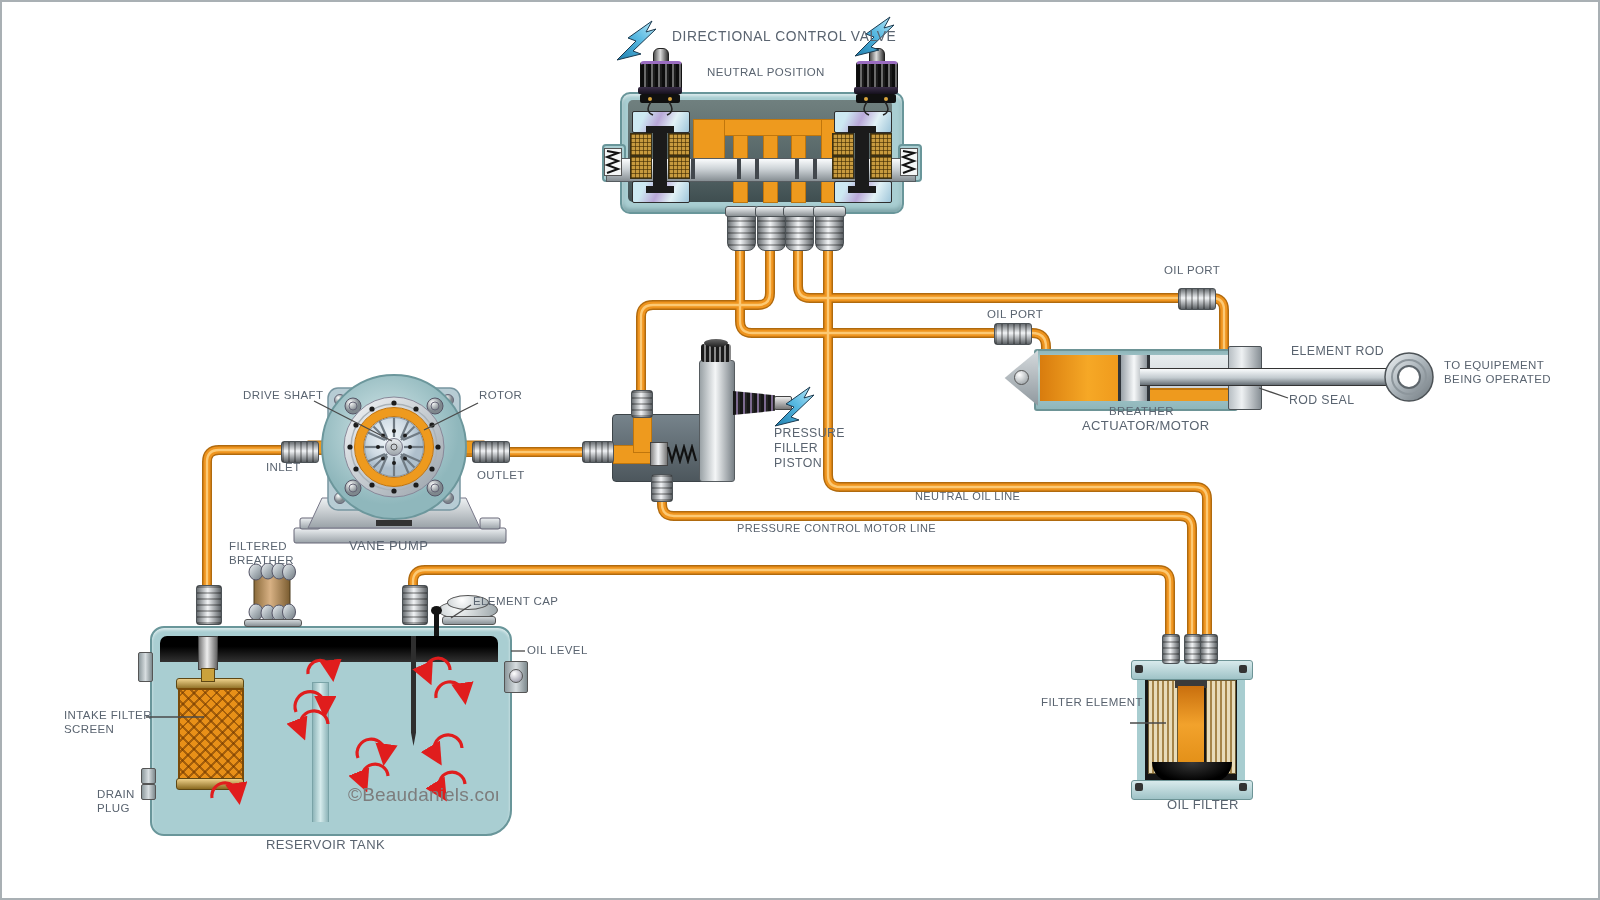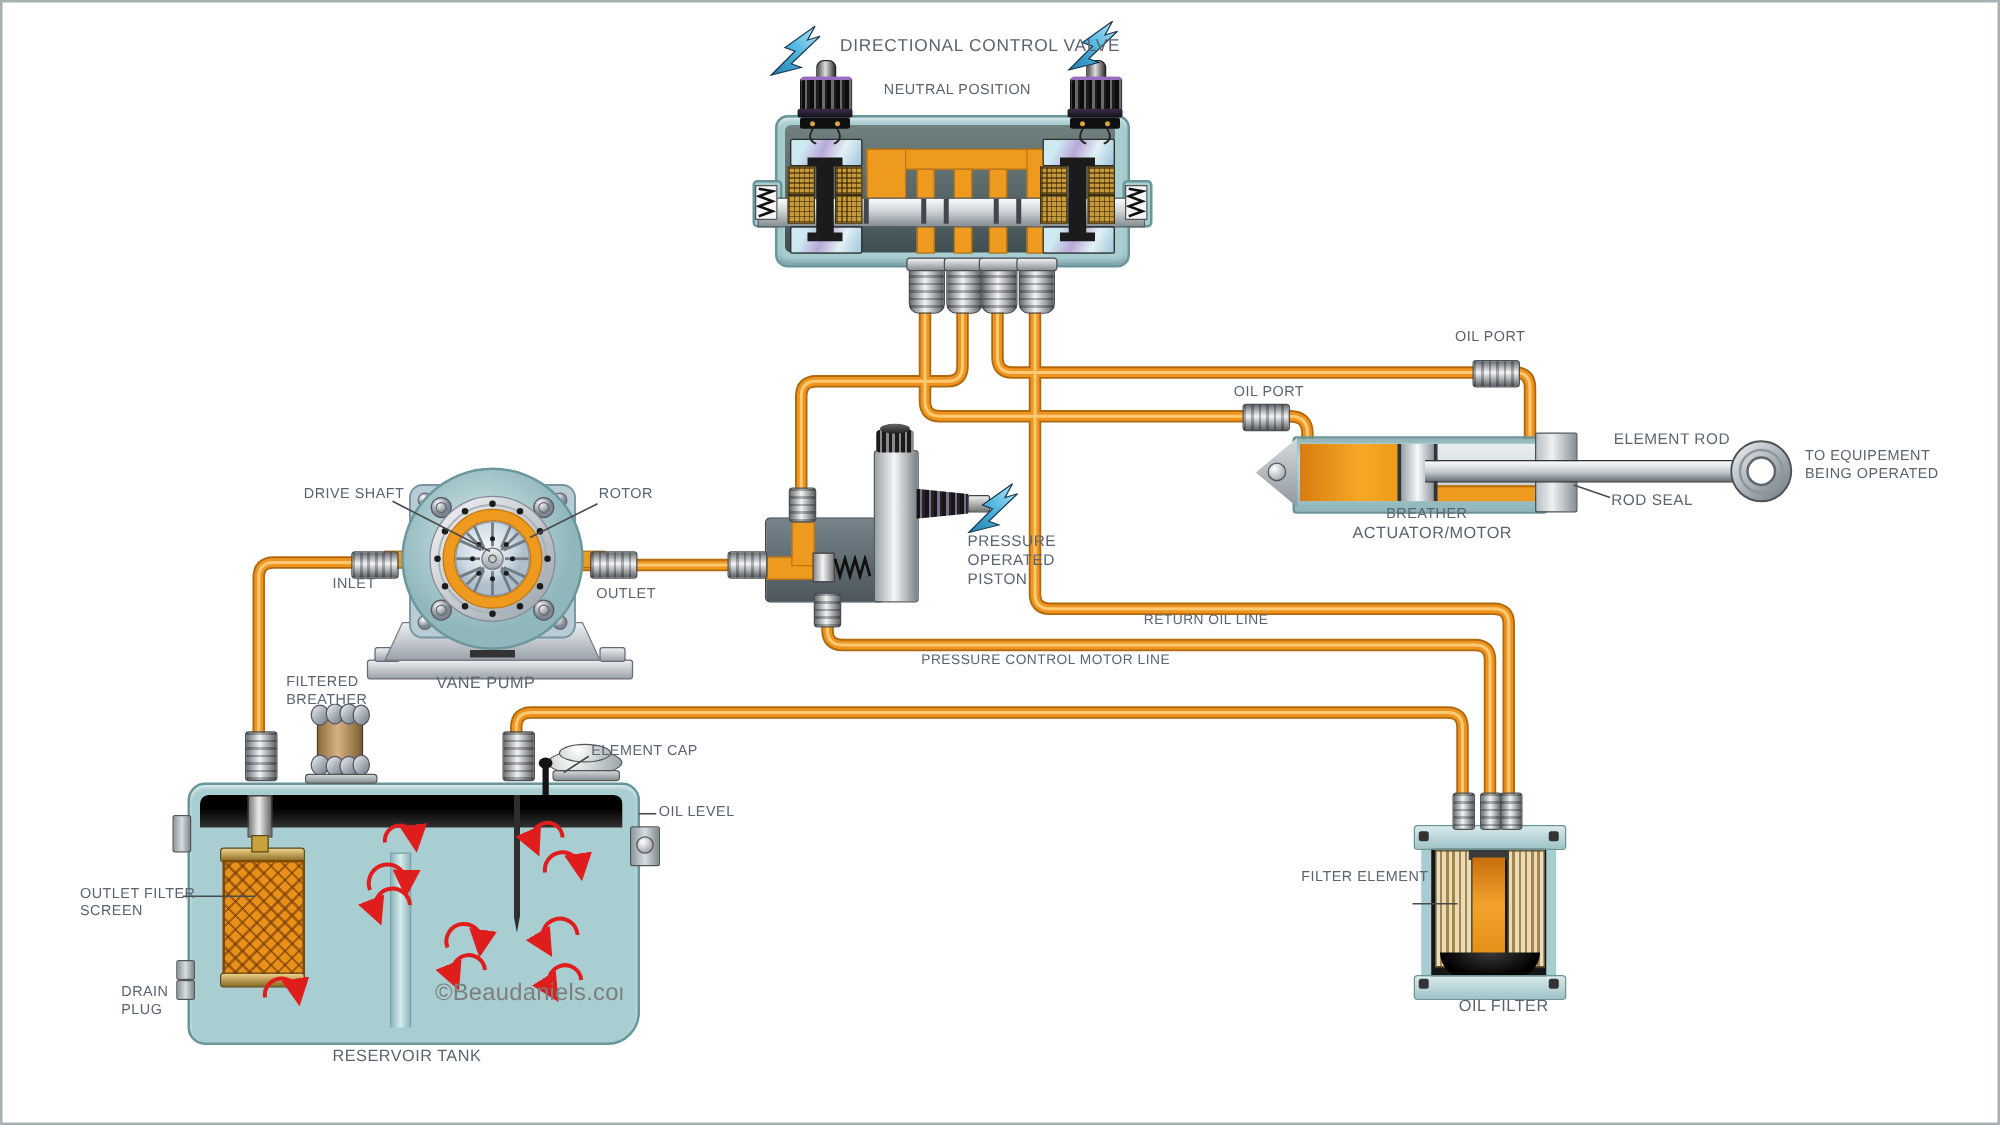--- a/index.html
+++ b/index.html
@@ -482,56 +482,56 @@
       <path d="M867,102 c-5,7 -3,11 2,13"></path>
         <path d="M885,102 c5,7 3,11 -2,13"></path>
     </g>
   </svg>
 
   <div class="lbl title" style="left:672px;top:30px;">DIRECTIONAL CONTROL VALVE</div>
   <div class="lbl" style="left:707px;top:66px;">NEUTRAL POSITION</div>
 
   <div class="lbl med" style="left:774px;top:426px;line-height:15px;">
     <div>PRESSURE</div>
-      <div>OPERATED</div>
+      <div>FILLER</div>
       <div>PISTON</div>
   </div>
 
   <div class="lbl" style="left:243px;top:389px;">DRIVE SHAFT</div>
   <div class="lbl" style="left:479px;top:389px;">ROTOR</div>
   <div class="lbl" style="left:266px;top:461px;">INLET</div>
   <div class="lbl" style="left:477px;top:469px;">OUTLET</div>
   <div class="lbl big" style="left:349px;top:539px;">VANE PUMP</div>
 
   <div class="lbl" style="left:229px;top:540px;">
     <div>FILTERED</div>
       <div>BREATHER</div>
   </div>
   <div class="lbl" style="left:473px;top:595px;">ELEMENT CAP</div>
   <div class="lbl" style="left:527px;top:644px;">OIL LEVEL</div>
   <div class="lbl" style="left:64px;top:709px;">
-    <div>OUTLET FILTER</div>
+    <div>INTAKE FILTER</div>
       <div>SCREEN</div>
   </div>
   <div class="lbl" style="left:97px;top:788px;">
     <div>DRAIN</div>
       <div>PLUG</div>
   </div>
   <div class="lbl big" style="left:266px;top:838px;">RESERVOIR TANK</div>
 
   <div class="lbl" style="left:987px;top:308px;">OIL PORT</div>
   <div class="lbl" style="left:1164px;top:264px;">OIL PORT</div>
   <div class="lbl med" style="left:1291px;top:345px;">ELEMENT ROD</div>
   <div class="lbl med" style="left:1289px;top:394px;">ROD SEAL</div>
   <div class="lbl" style="left:1109px;top:405px;">BREATHER</div>
   <div class="lbl big" style="left:1082px;top:419px;">ACTUATOR/MOTOR</div>
   <div class="lbl" style="left:1444px;top:359px;">
     <div>TO EQUIPEMENT</div>
       <div>BEING OPERATED</div>
   </div>
 
-  <div class="lbl" style="left:915px;top:490px;font-size:11px;">RETURN OIL LINE</div>
+  <div class="lbl" style="left:915px;top:490px;font-size:11px;">NEUTRAL OIL LINE</div>
   <div class="lbl" style="left:737px;top:522px;font-size:11px;">PRESSURE CONTROL MOTOR LINE</div>
 
   <div class="lbl" style="left:1041px;top:696px;">FILTER ELEMENT</div>
   <div class="lbl big" style="left:1167px;top:798px;">OIL FILTER</div>
 
 </div>
 
 </body></html>

